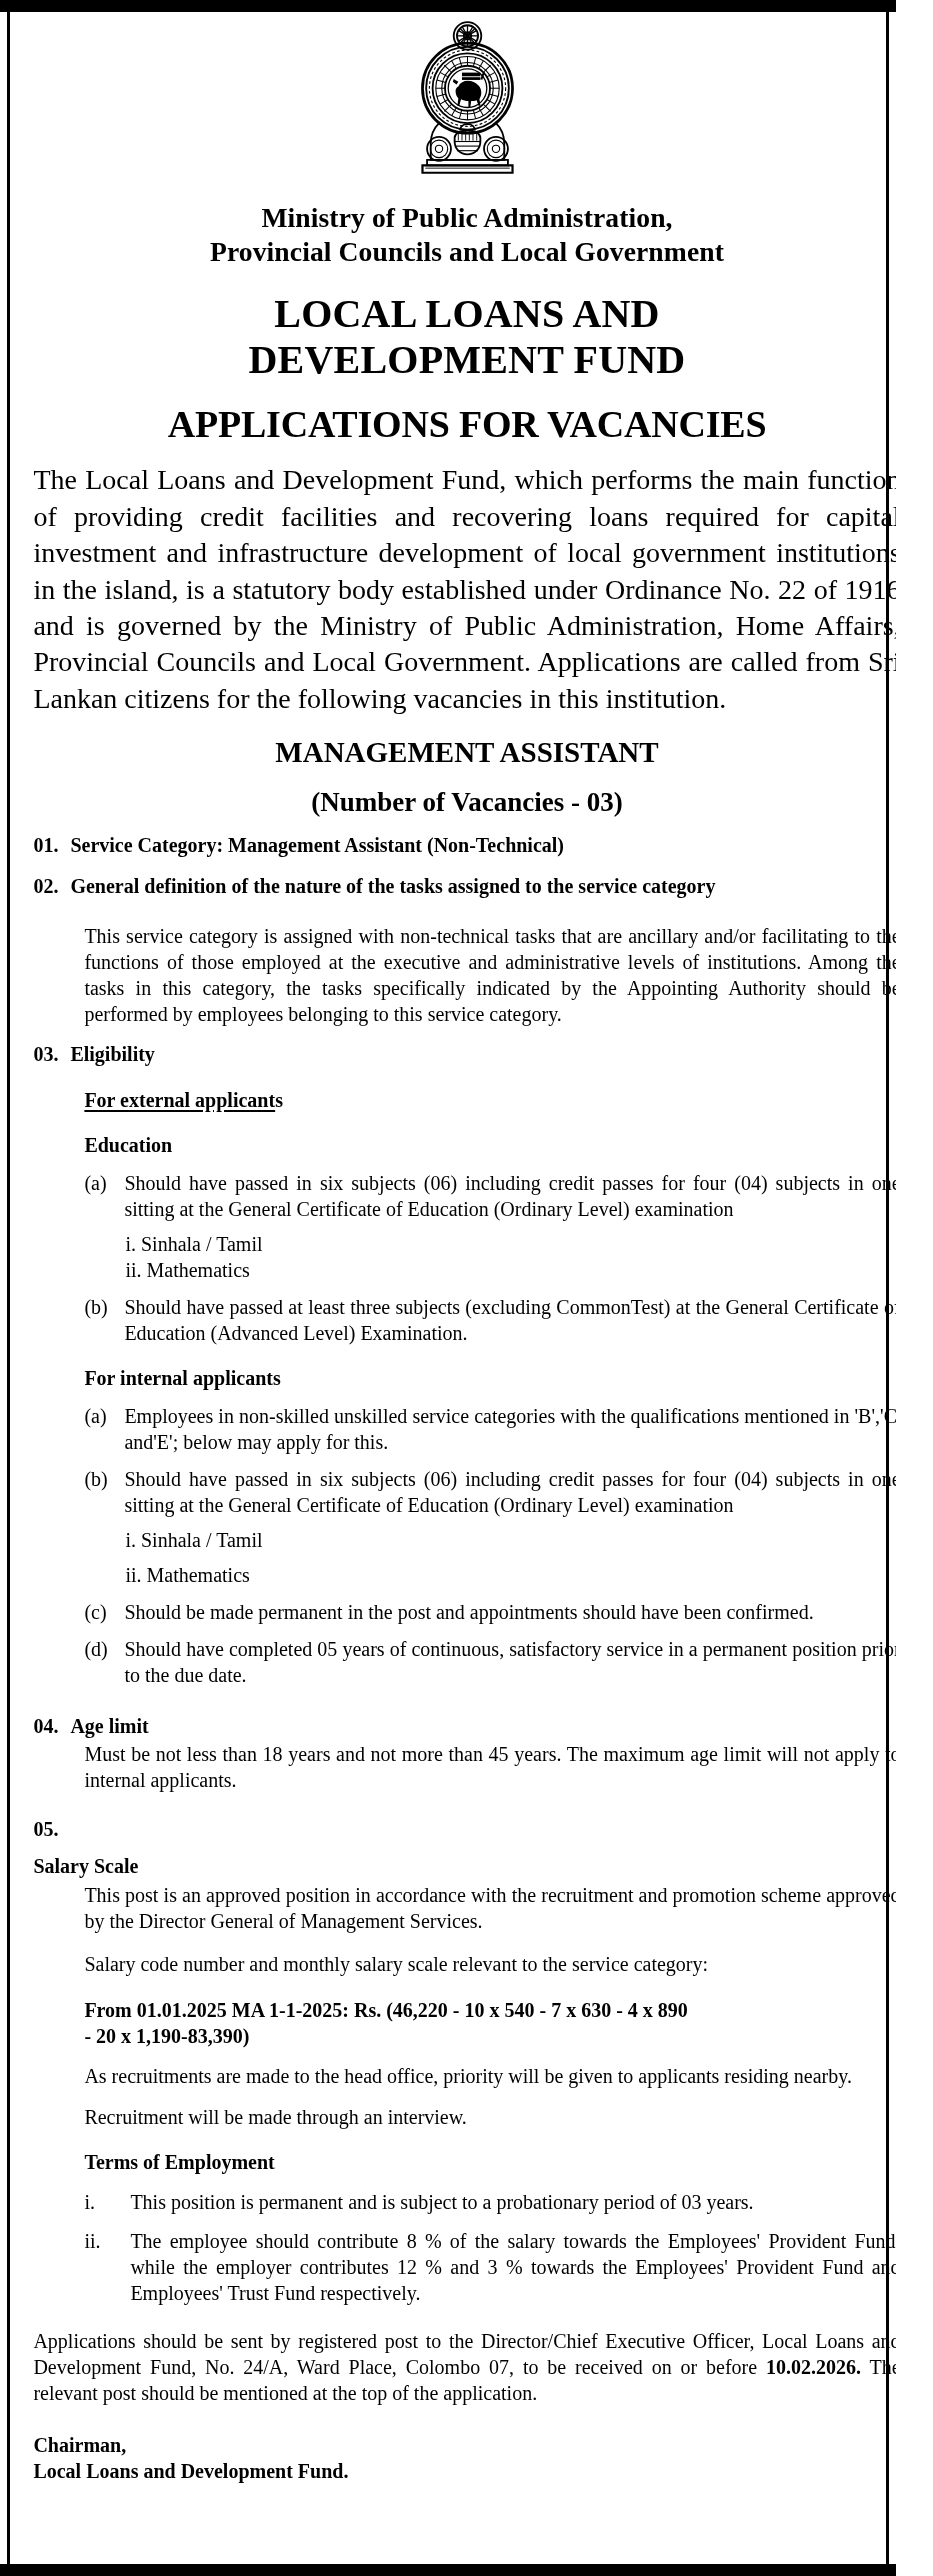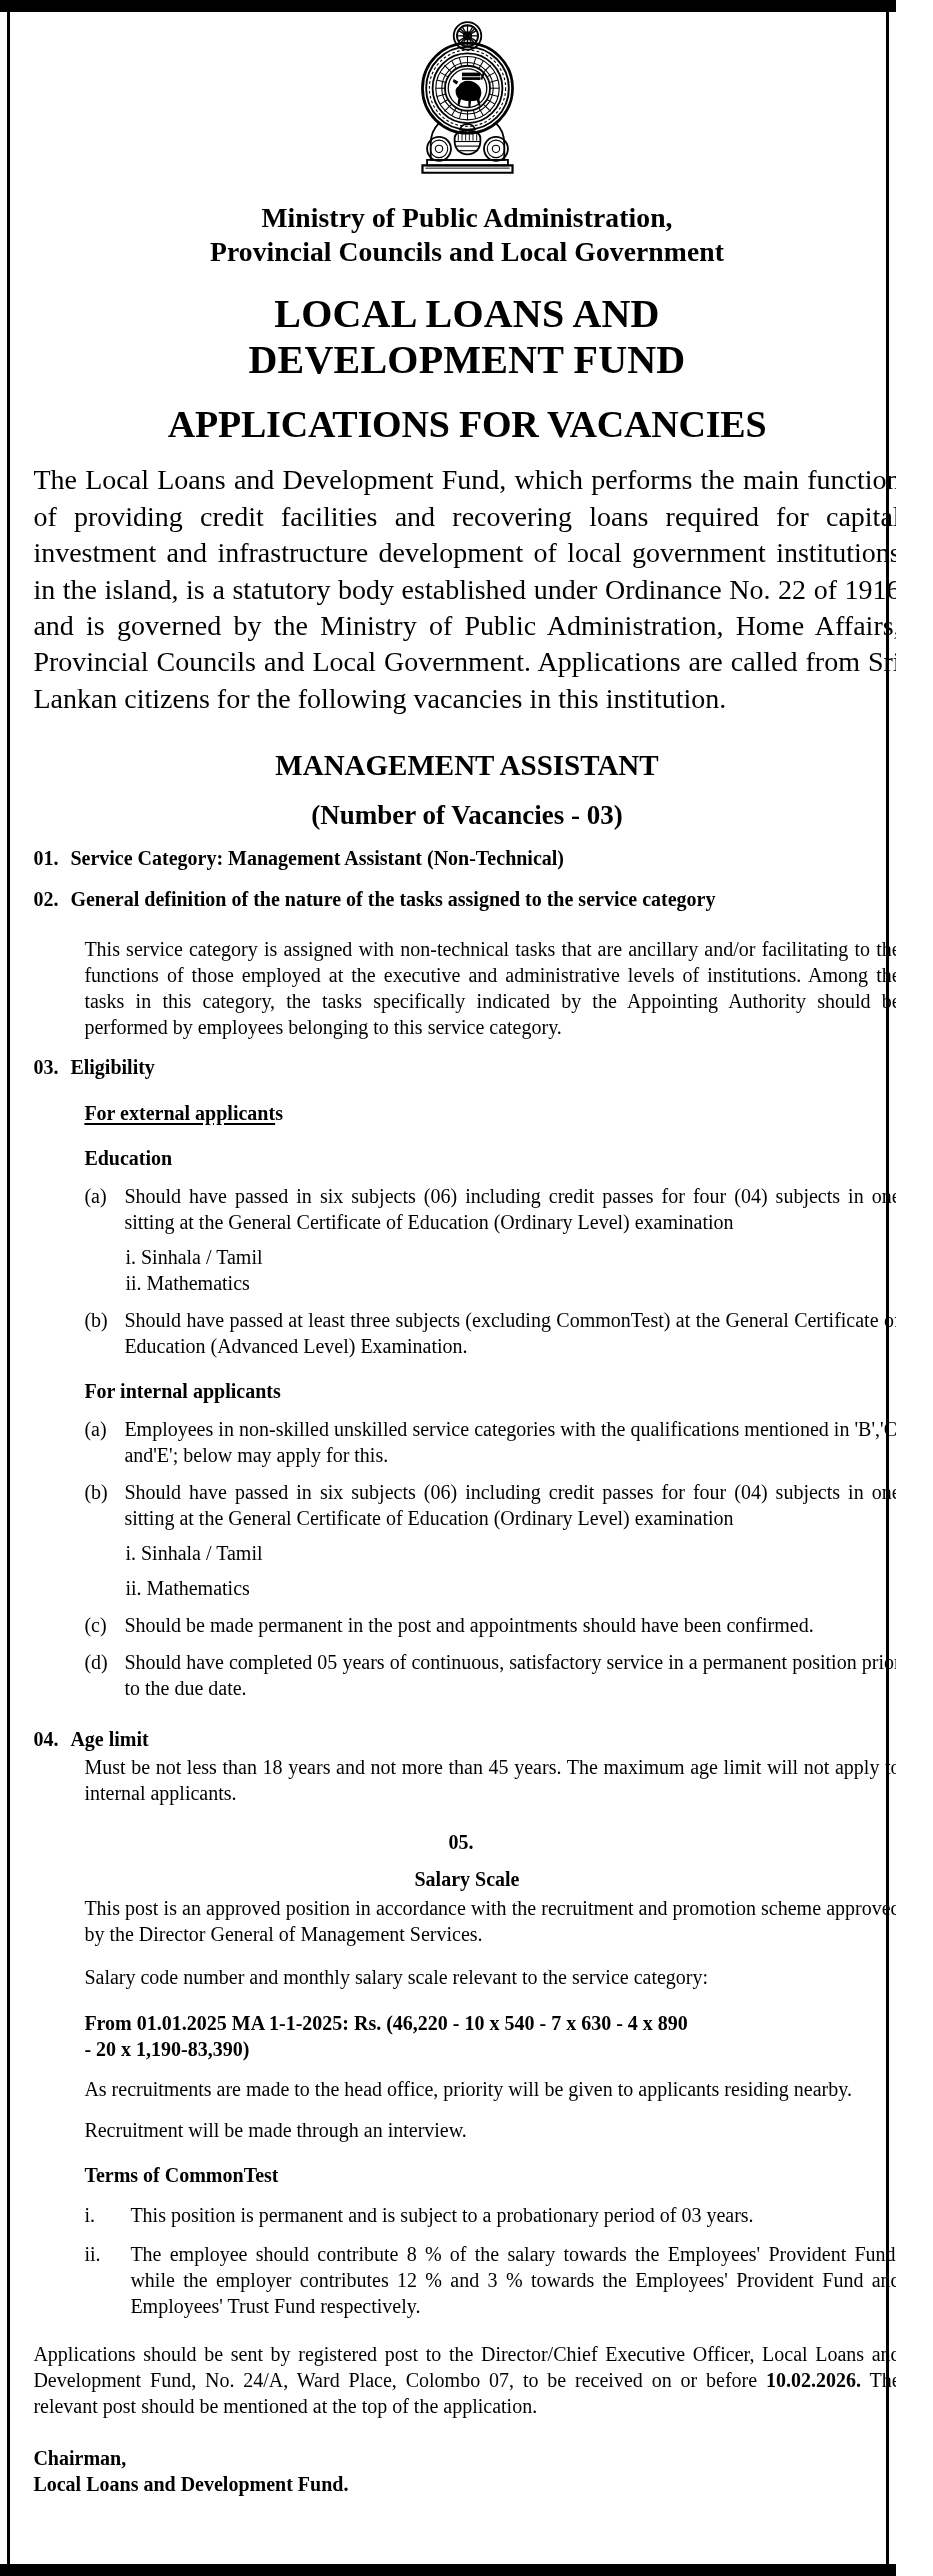--- a/index.html
+++ b/index.html
@@ -96,35 +96,34 @@
     font-size: 28px;
     line-height: 1.30;
     text-align: justify;
     margin-top: 16.5px;
   }
   .post-title {
     text-align: center;
     font-weight: bold;
     font-size: 29px;
     line-height: 1.2;
-    margin-top: 31px;
+    margin-top: 18px;
   }
   .post-sub {
     text-align: center;
     font-weight: bold;
     font-size: 27px;
     line-height: 1.2;
     margin-top: 16.5px;
   }
 
   
   .num-item {
     display: flex;
     margin-top: 14.7px;
-    align-items: center;
   }
   .num-item .num {
     font-weight: bold;
     font-size: 20px;
     line-height: 1.28;
     width: 37px;
     flex: 0 0 37px;
   }
   .num-item .num-title {
     font-weight: bold;
@@ -421,21 +420,21 @@
     <div class="indent-body" style="margin-top:17px;">Salary code number and monthly salary scale relevant to the service category:</div>
 
     <div class="salary-line">
       <div>From 01.01.2025 MA 1-1-2025: Rs. (46,220 - 10 x 540 - 7 x 630 - 4 x 890</div>
       <div>- 20 x 1,190-83,390)</div>
     </div>
 
     <div class="indent-body" style="margin-top:14.7px;">As recruitments are made to the head office, priority will be given to applicants residing nearby.</div>
     <div class="indent-body nojust" style="margin-top:14.7px;">Recruitment will be made through an interview.</div>
 
-    <div class="sub-head" style="margin-top:20px;">Terms of CommonTest</div>
+    <div class="sub-head" style="margin-top:20px;">Terms of Employment</div>
 
     <div class="roman-item">
       <div class="lbl">i.</div>
       <div class="txt">This position is permanent and is subject to a probationary period of 03 years.</div>
     </div>
     <div class="roman-item">
       <div class="lbl">ii.</div>
       <div class="txt">The employee should contribute 8 % of the salary towards the Employees' Provident Fund, while the employer contributes 12 % and 3 % towards the Employees' Provident Fund and Employees' Trust Fund respectively.</div>
     </div>
 

